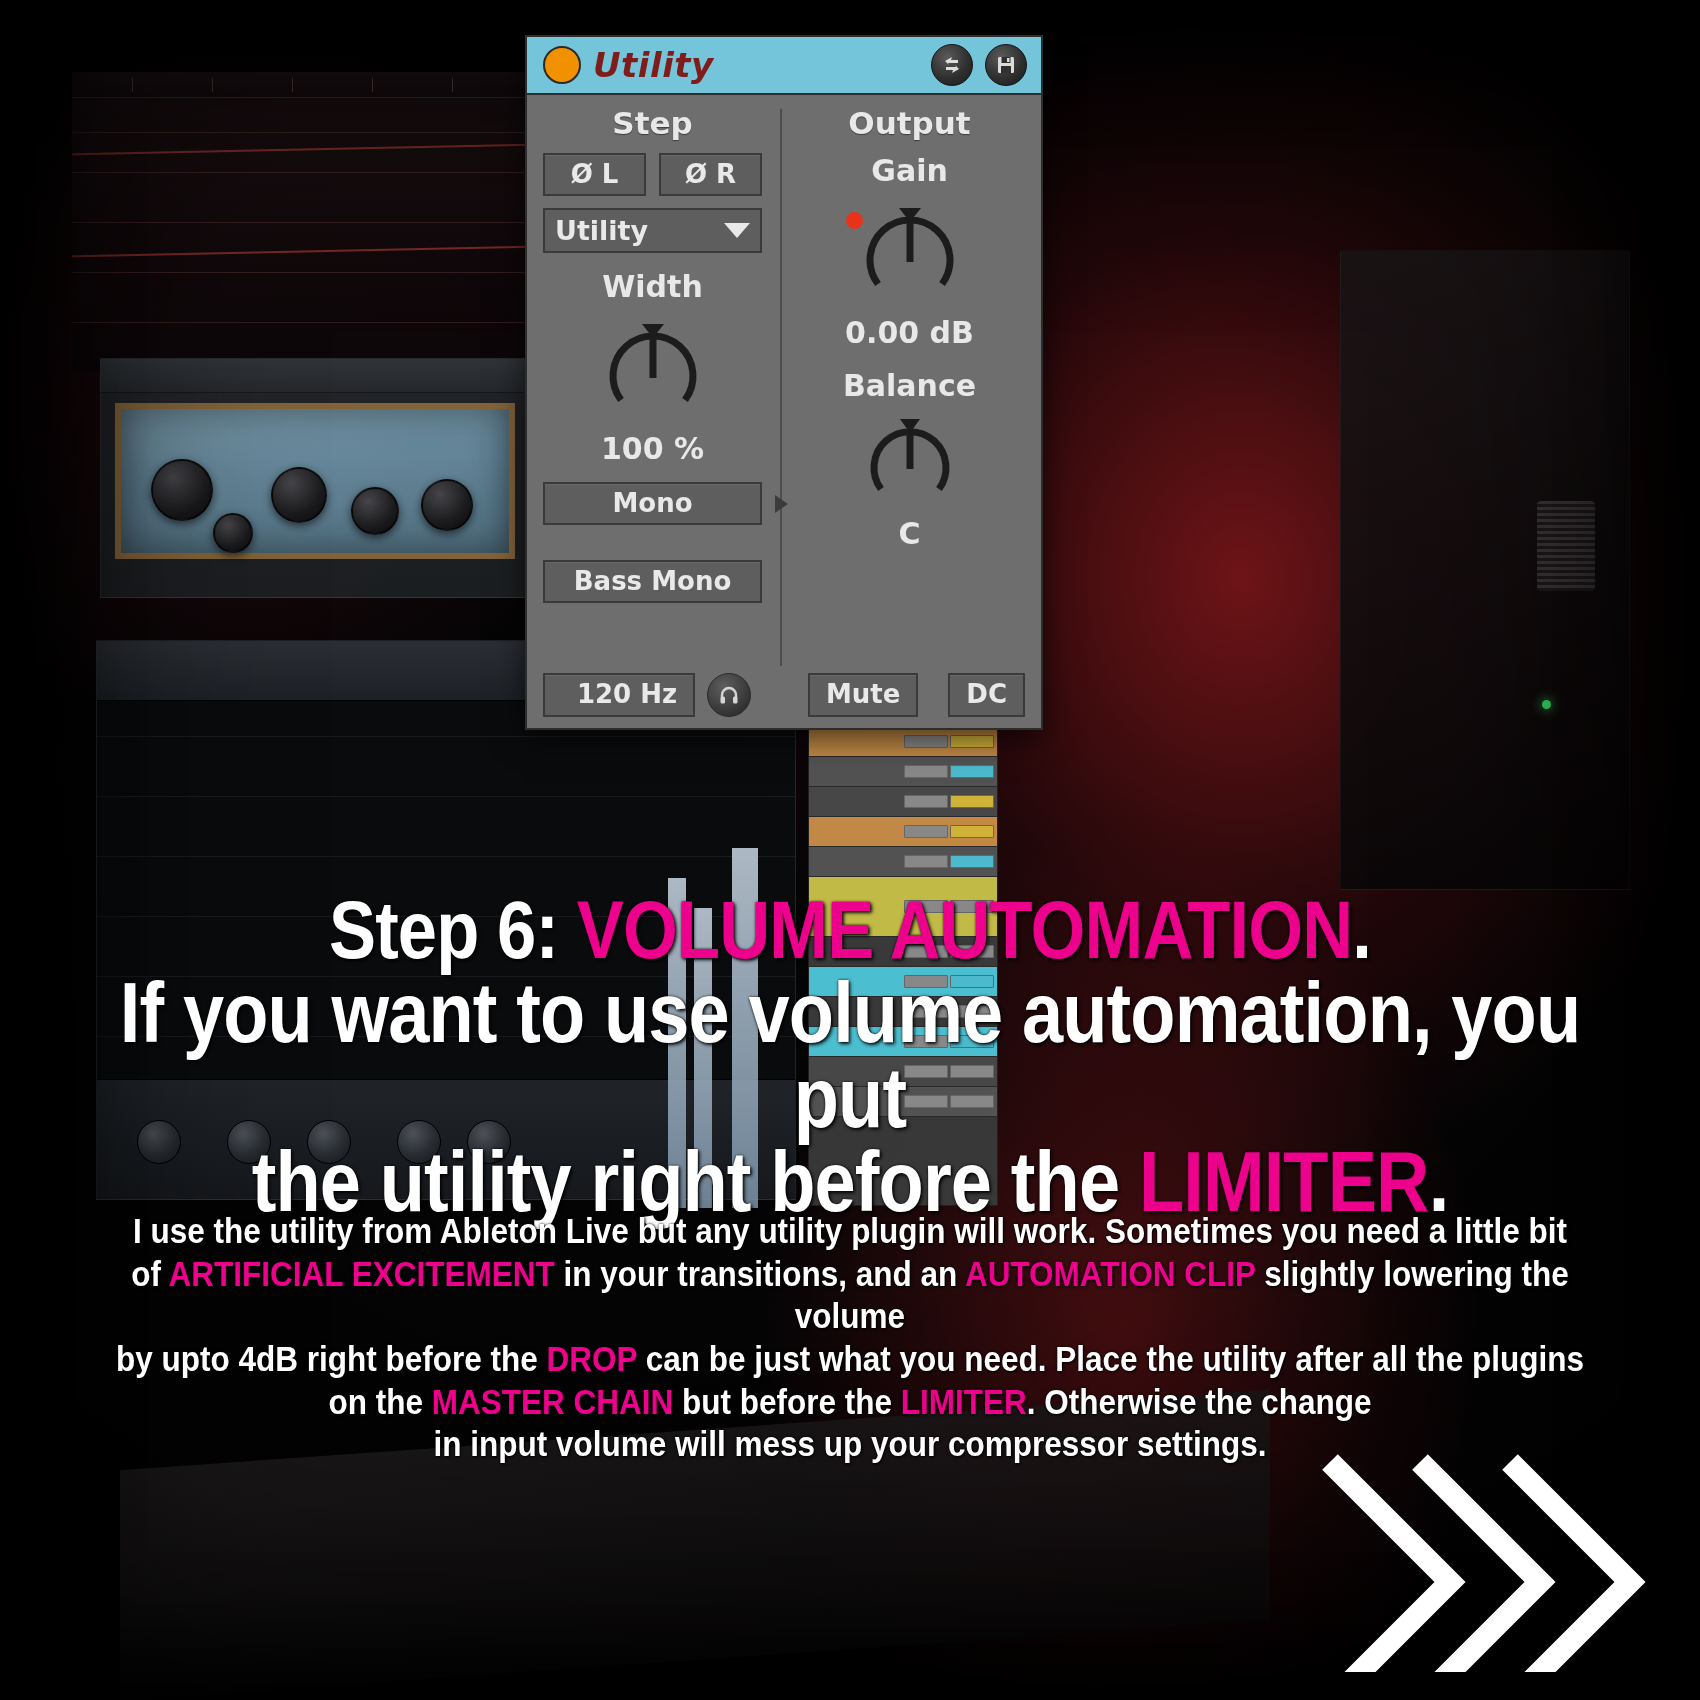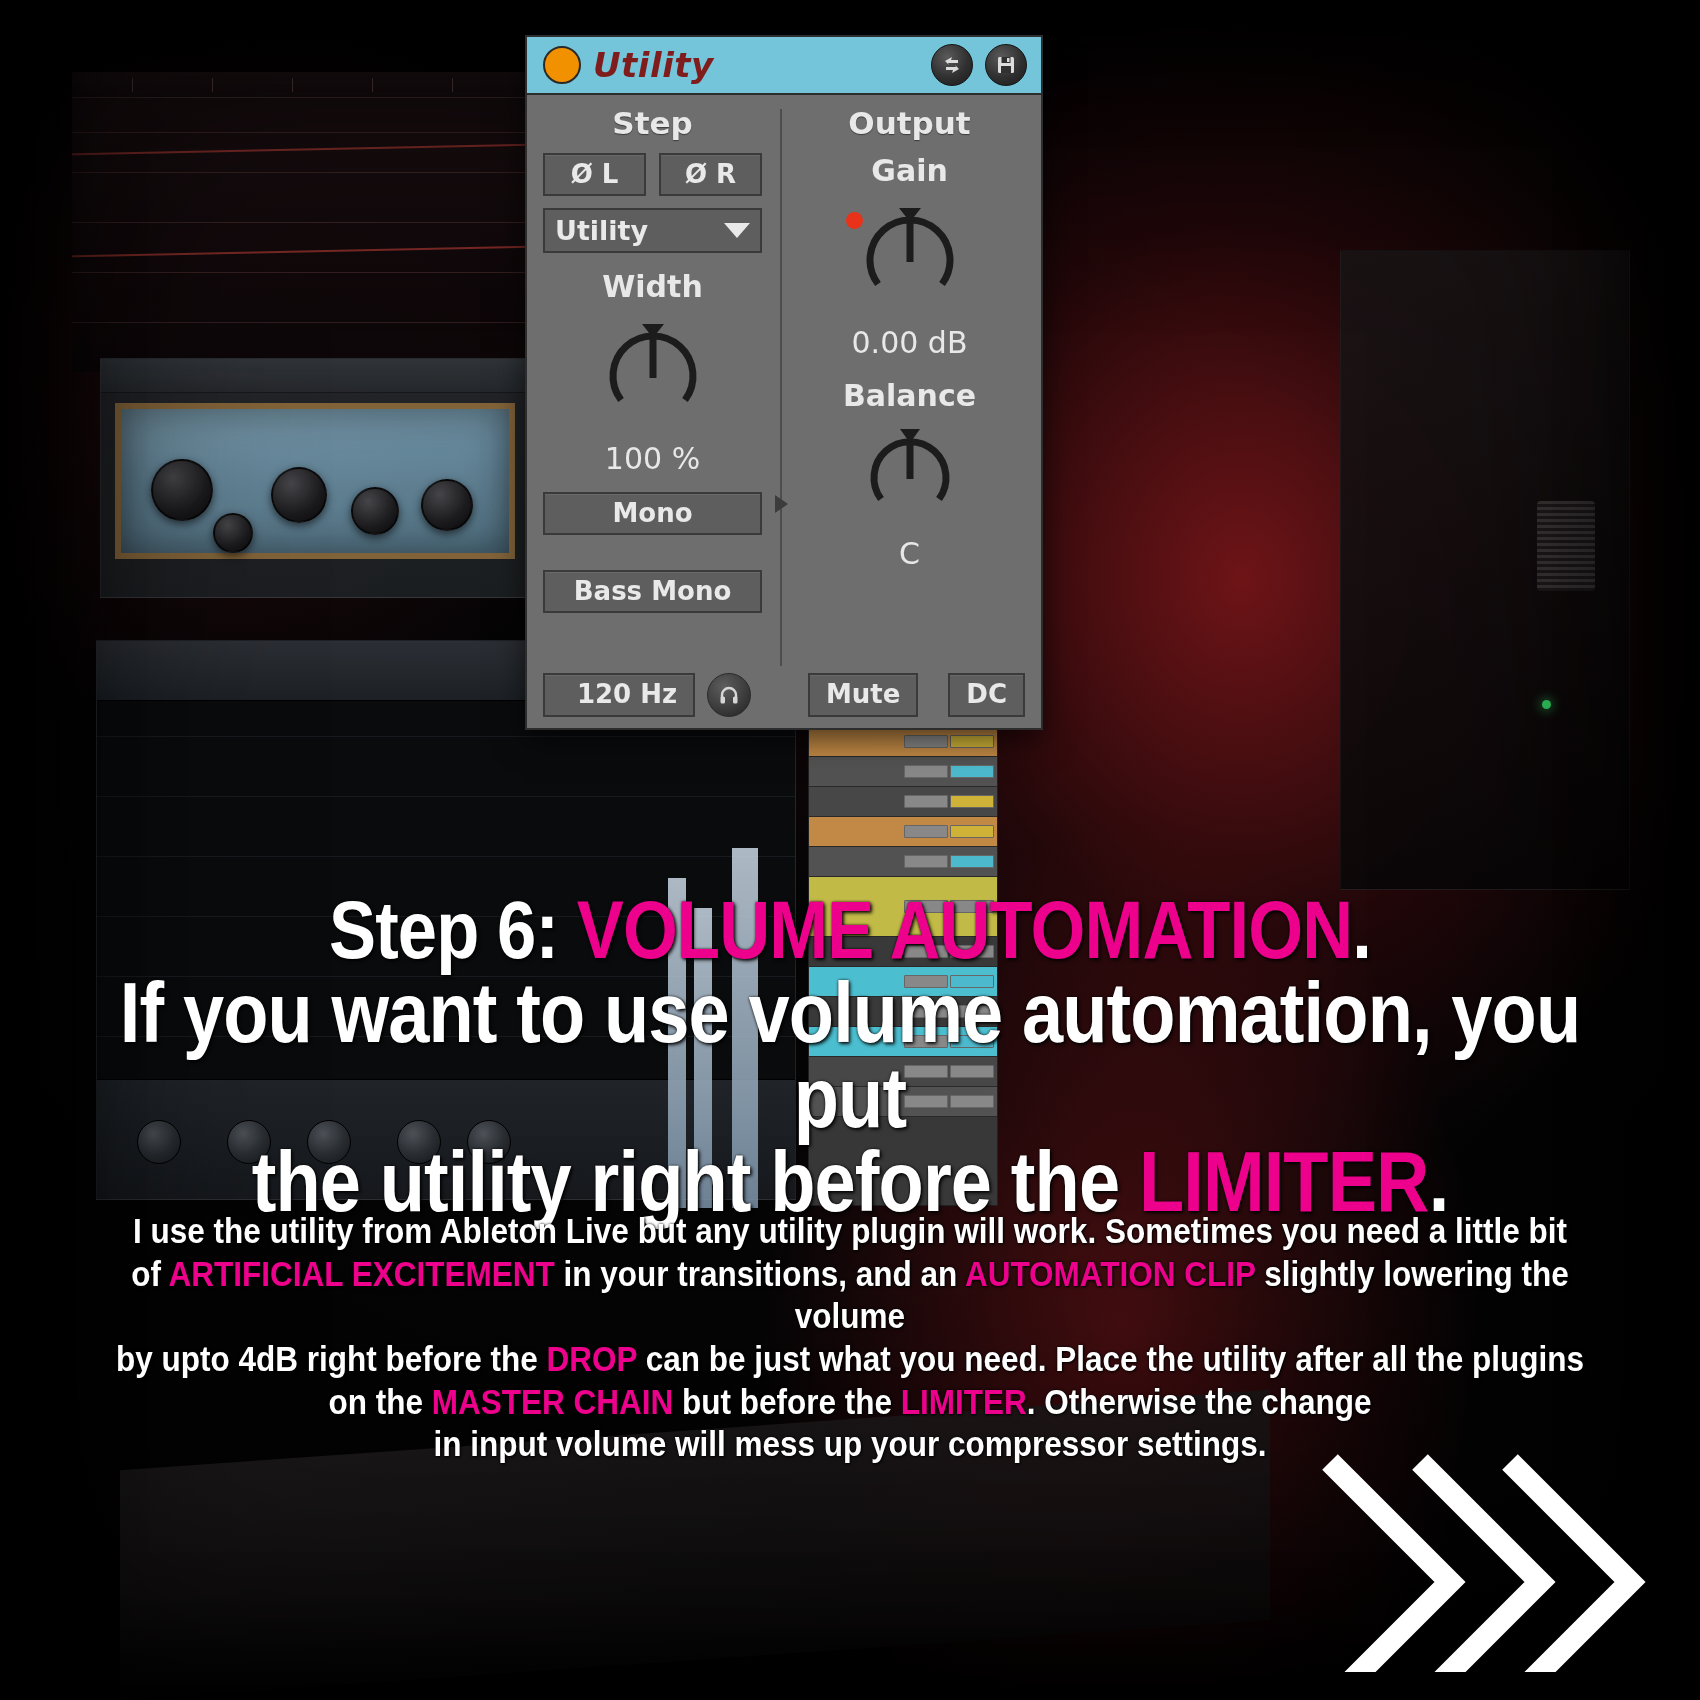--- a/index.html
+++ b/index.html
@@ -181,21 +181,21 @@
   .phase-row { display:flex; gap:13px; margin-bottom:12px; }
   .phase-row .btn { flex:1; }
   .dropdown {
     background:#5e5e5e; border:2px solid #3a3a3a; color:#e9e9e9;
     font-size:27px; font-weight:bold; padding:5px 10px;
     display:flex; align-items:center; justify-content:space-between;
   }
   .dropdown .caret { width:0;height:0;border-left:13px solid transparent;border-right:13px solid transparent;border-top:15px solid #e9e9e9; }
   .knob-label { text-align:center; color:#e8e8e8; font-size:30px; font-weight:bold; margin-top:16px; }
   .knob-wrap { position:relative; height:118px; display:flex; align-items:center; justify-content:center; }
-  .knob-val { text-align:center; color:#e8e8e8; font-size:30px; font-weight:normal; margin-top:19px; }
+  .knob-val { text-align:center; color:#e8e8e8; font-size:30px; font-weight:bold; margin-top:9px; }
   .knob-dot { position:absolute; width:17px; height:17px; border-radius:50%; background:#e8321a; }
 
   #util-bottom {
     position:absolute; left:0; right:0; bottom:0; height:58px;
     display:flex; align-items:center; padding:0 16px 8px 16px;
   }
   .hz-box { width:152px;padding-left:16px; }
   .hp-icon {
     width:44px; height:44px; border-radius:50%;
     background: radial-gradient(circle at 38% 30%, #5e5e5e 0%, #3a3a3a 60%, #222 100%);

